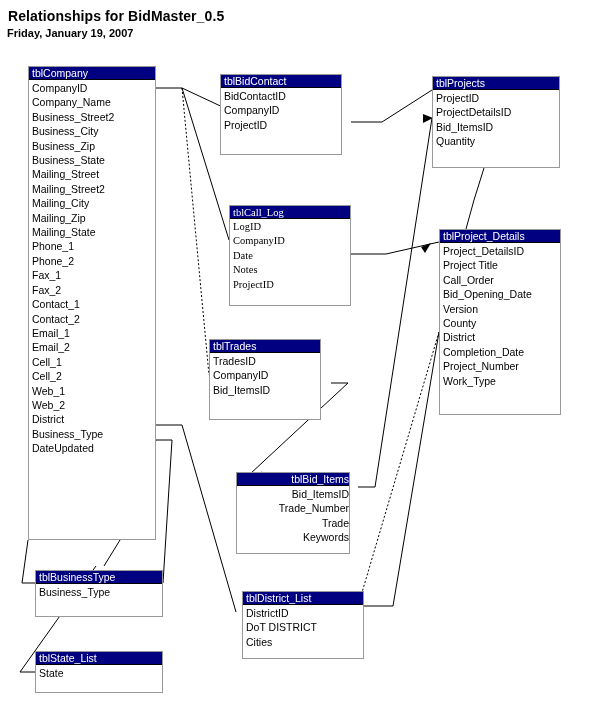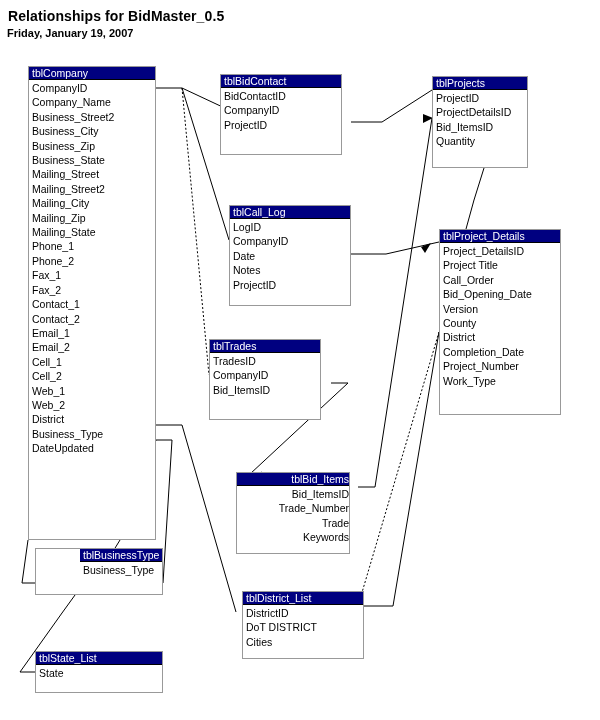--- a/index.html
+++ b/index.html
@@ -130,30 +130,30 @@
       </div>
     </div>
     <div class="table-box" style="left: 220px; top: 74px; width: 122px; height: 81px;">
       <div class="table-header">tblBidContact</div>
       <div class="field-list">
         <div class="field">BidContactID</div>
         <div class="field">CompanyID</div>
         <div class="field">ProjectID</div>
       </div>
     </div>
-    <div class="table-box" style="left: 432px; top: 76px; width: 96px; height: 92px;">
+    <div class="table-box" style="left: 432px; top: 76px; width: 128px; height: 92px;">
       <div class="table-header">tblProjects</div>
       <div class="field-list">
         <div class="field">ProjectID</div>
         <div class="field">ProjectDetailsID</div>
         <div class="field">Bid_ItemsID</div>
         <div class="field">Quantity</div>
       </div>
     </div>
-    <div class="table-box" style="left: 229px; top: 205px; width: 122px; height: 101px;">
+    <div class="table-box" style="left: 229px; top: 205px; width: 122px; height: 101px; font-family: Liberation Serif, serif;">
       <div class="table-header">tblCall_Log</div>
       <div class="field-list">
         <div class="field">LogID</div>
         <div class="field">CompanyID</div>
         <div class="field">Date</div>
         <div class="field">Notes</div>
         <div class="field">ProjectID</div>
       </div>
     </div>
     <div class="table-box" style="left: 439px; top: 229px; width: 122px; height: 186px;">
@@ -189,21 +189,21 @@
       </div>
     </div>
     <div class="table-box" style="left: 236px; top: 591px; width: 122px; height: 68px; margin-left: 6px;">
       <div class="table-header">tblDistrict_List</div>
       <div class="field-list">
         <div class="field">DistrictID</div>
         <div class="field">DoT DISTRICT</div>
         <div class="field">Cities</div>
       </div>
     </div>
-    <div class="table-box" style="left: 35px; top: 548px; width: 128px; height: 47px; padding-left: 44px;">
+    <div class="table-box" style="left: 35px; top: 570px; width: 128px; height: 47px;">
       <div class="table-header">tblBusinessType</div>
       <div class="field-list">
         <div class="field">Business_Type</div>
       </div>
     </div>
     <div class="table-box" style="left: 35px; top: 651px; width: 128px; height: 42px;">
       <div class="table-header">tblState_List</div>
       <div class="field-list">
         <div class="field">State</div>
       </div>

